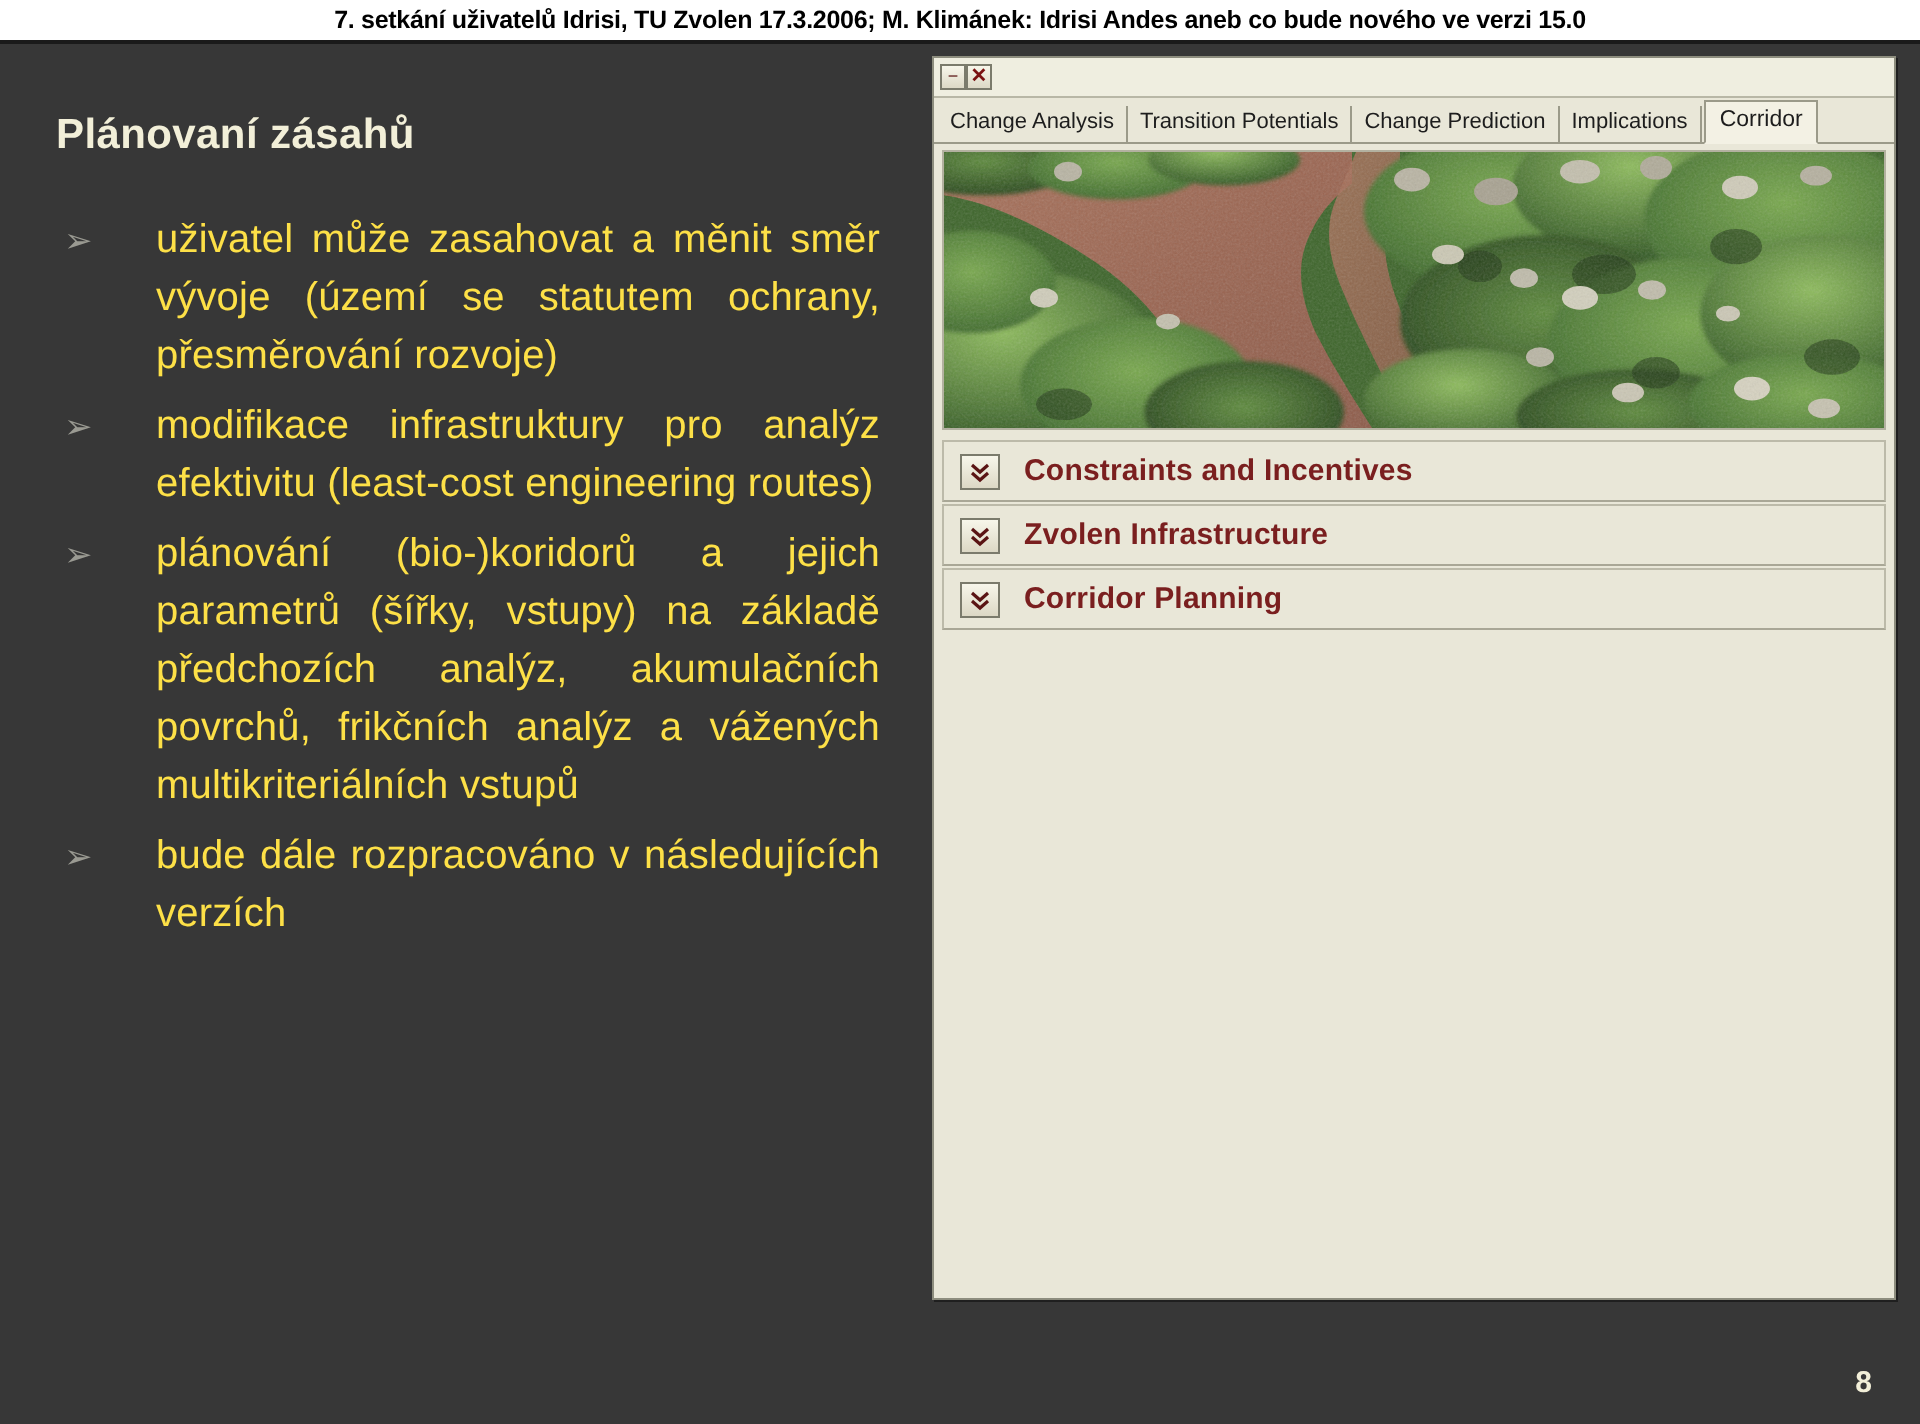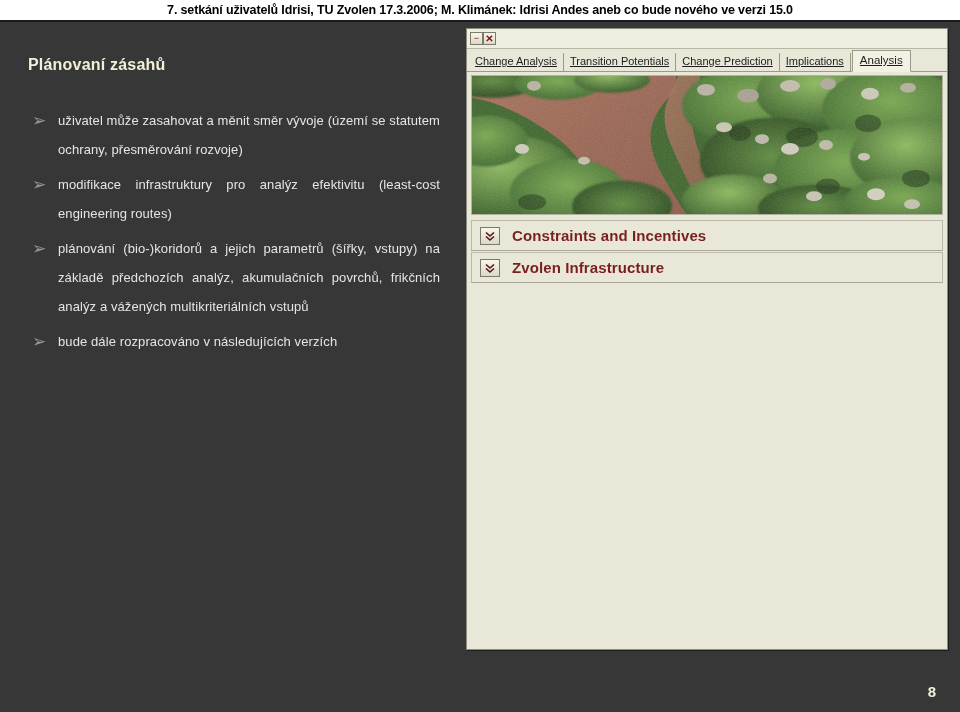--- a/index.html
+++ b/index.html
@@ -43,21 +43,21 @@
     height: 690px;
     background: #373737;
     overflow: hidden;
   }
 
   
   #slide-title {
     position: absolute;
     left: 28px;
     top: 34px;
-    font-size: 16px;
+    font-size: 21px;
     font-weight: bold;
     color: #f2efd8;
     letter-spacing: 0.2px;
   }
 
   
   #bullets {
     position: absolute;
     left: 30px;
     top: 84px;
@@ -72,26 +72,27 @@
     flex: 0 0 28px;
     color: #9a9a92;
     font-size: 17px;
     line-height: 29px;
     padding-left: 2px;
     box-sizing: border-box;
     user-select: none;
   }
   .bullet-text {
     flex: 1 1 auto;
-    font-size: 13px;
+    font-size: 20px;
     line-height: 29px;
-    color: #e5e5e5;
+    color: #fde047;
     text-align: justify;
     text-justify: inter-word;
     letter-spacing: 0.1px;
+    margin-left: 20px;
   }
 
   
   #page-number {
     position: absolute;
     right: 24px;
     bottom: 12px;
     font-size: 15px;
     font-weight: bold;
     color: #f2efd8;
@@ -159,21 +160,20 @@
     box-sizing: border-box;
   }
   .lcm-tab {
     font-size: 11px;
     color: #1d1d1d;
     padding: 1px 6px 2px 6px;
     border-right: 1px solid #9b9a89;
     white-space: nowrap;
     background: transparent;
     line-height: 15px;
-    text-decoration: underline;
   }
   .lcm-tab.active {
     background: #f3f1e4;
     border: 1px solid #9b9a89;
     border-bottom: 1px solid #f3f1e4;
     position: relative;
     top: 1px;
     padding: 2px 7px 3px 7px;
     margin-left: 1px;
     font-size: 11.5px;
@@ -277,21 +277,21 @@
     <div id="lcm-titlebar">
       <div class="tb-btn">−</div>
       <div class="tb-btn" id="lcm-close">✕</div>
     </div>
 
     <div id="lcm-tabs">
       <div class="lcm-tab">Change Analysis</div>
       <div class="lcm-tab">Transition Potentials</div>
       <div class="lcm-tab">Change Prediction</div>
       <div class="lcm-tab">Implications</div>
-      <div class="lcm-tab active">Analysis</div>
+      <div class="lcm-tab active">Corridor</div>
     </div>
 
     <div id="lcm-image-wrap">
       <svg id="lcm-image" viewBox="0 0 470 140" preserveAspectRatio="none">
         <defs>
           <radialGradient id="leafA" cx="50%" cy="40%" r="60%">
             <stop offset="0%" stop-color="#78a84d"></stop>
             <stop offset="100%" stop-color="#3f6b2c"></stop>
           </radialGradient>
           <radialGradient id="leafB" cx="45%" cy="35%" r="62%">
@@ -402,20 +402,29 @@
       <div class="lcm-panel">
         <div class="panel-toggle">
           <svg width="12" height="12" viewBox="0 0 12 12">
             <path d="M2 2.5 L6 6 L10 2.5" fill="none" stroke="#5a1414" stroke-width="1.6"></path>
             <path d="M2 6.5 L6 10 L10 6.5" fill="none" stroke="#5a1414" stroke-width="1.6"></path>
           </svg>
         </div>
         <div class="panel-label">Zvolen Infrastructure</div>
       </div>
 
+      <div class="lcm-panel">
+        <div class="panel-toggle">
+          <svg width="12" height="12" viewBox="0 0 12 12">
+            <path d="M2 2.5 L6 6 L10 2.5" fill="none" stroke="#5a1414" stroke-width="1.6"></path>
+            <path d="M2 6.5 L6 10 L10 6.5" fill="none" stroke="#5a1414" stroke-width="1.6"></path>
+          </svg>
+        </div>
+        <div class="panel-label">Corridor Planning</div>
+      </div>
 
     </div>
 
     <div id="lcm-body-fill"></div>
 
   </div>
 
 </div>
 
 </body></html>

